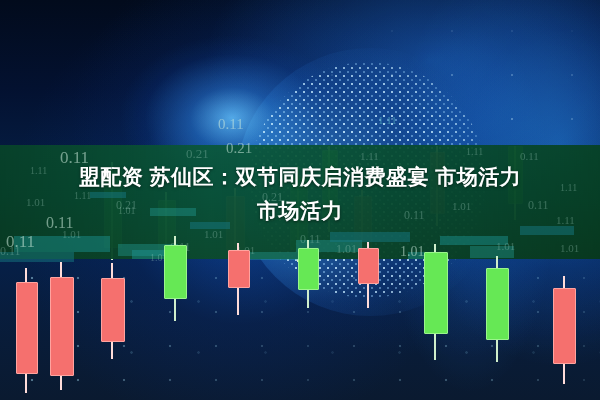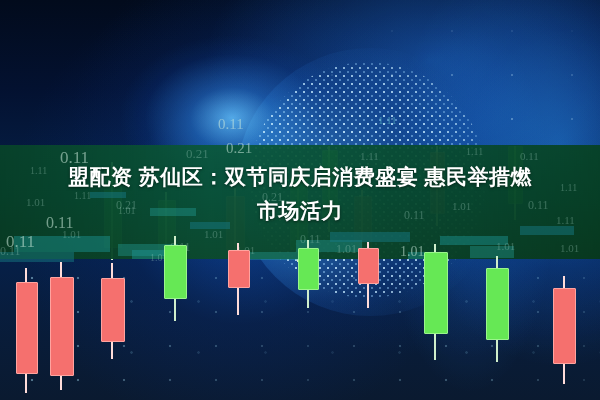--- a/index.html
+++ b/index.html
@@ -253,17 +253,17 @@
         <div class="wick" style="top: 256px; height: 106px;"></div>
         <div class="body" style="top: 268px; height: 70px;"></div>
       </div>
       <div class="candle down" style="left: 553px; top: 0px; width: 21px; height: 400px;">
         <div class="wick" style="top: 276px; height: 108px;"></div>
         <div class="body" style="top: 288px; height: 74px;"></div>
       </div>
     </div>
 
   <div id="headline">
-    <span>盟配资 苏仙区：双节同庆启消费盛宴 惠民举措燃</span>
+    <span>盟配资 苏仙区：双节同庆启消费盛宴 市场活力</span>
     <span class="l2">市场活力</span>
   </div>
 
 </div>
 
 </body></html>

